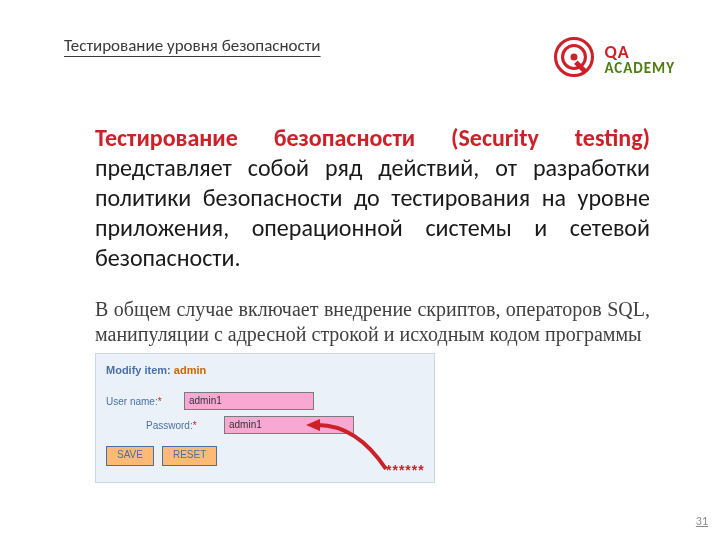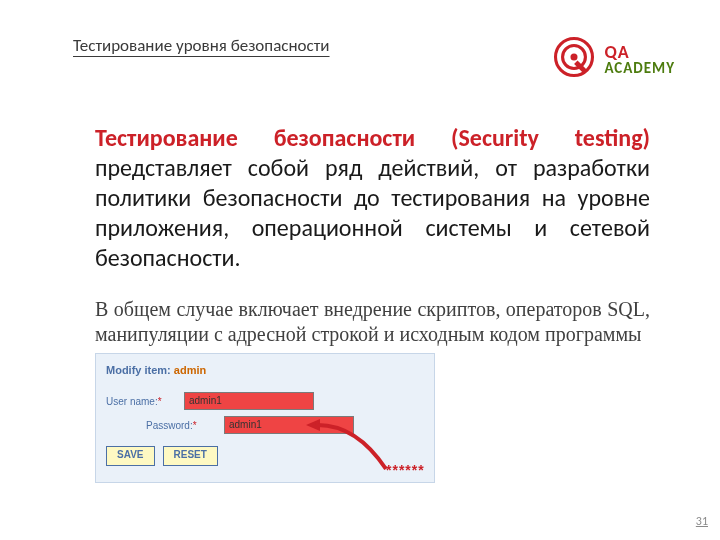--- a/index.html
+++ b/index.html
@@ -9,21 +9,20 @@
       background: #ffffff;
       font-family: Calibri, Arial, sans-serif;
       position: relative;
       overflow: hidden;
     }
     .header {
       display: flex;
       justify-content: space-between;
       align-items: flex-start;
       padding: 35px 45px 0 64px;
-      margin-left: 9px;
     }
     .slide-title {
       font-size: 17px;
       color: #3a3a3a;
       text-decoration: underline;
       text-underline-offset: 5px;
       font-weight: 400;
     }
     .logo {
       display: flex;
@@ -99,40 +98,40 @@
       font-size: 10px;
       color: #4b6fa5;
       width: 66px;
       text-align: left;
     }
     .form-label .ast { color: #cc2128; }
     .form-input {
       width: 130px;
       height: 18px;
       border: 1px solid #7a7a7a;
-      background: #ef4444;
+      background: #f9a8d4;
       font-size: 10px;
       color: #333;
       padding: 1px 4px;
       line-height: 14px;
     }
     .form-buttons {
       position: absolute;
       top: 92px;
       left: 10px;
       display: flex;
       gap: 8px;
     }
     .fbtn {
       height: 20px;
       padding: 2px 10px;
       border: 1px solid #4b6fa5;
-      background: #fef9c3;
+      background: #fdba74;
       font-size: 10px;
-      font-weight: 700;
+      font-weight: 400;
       color: #4b6fa5;
     }
     .arrow-head {
       position: absolute;
       left: 210px;
       top: 65px;
       width: 0; height: 0;
       border-top: 6px solid transparent;
       border-bottom: 6px solid transparent;
       border-right: 14px solid #cc2128;

